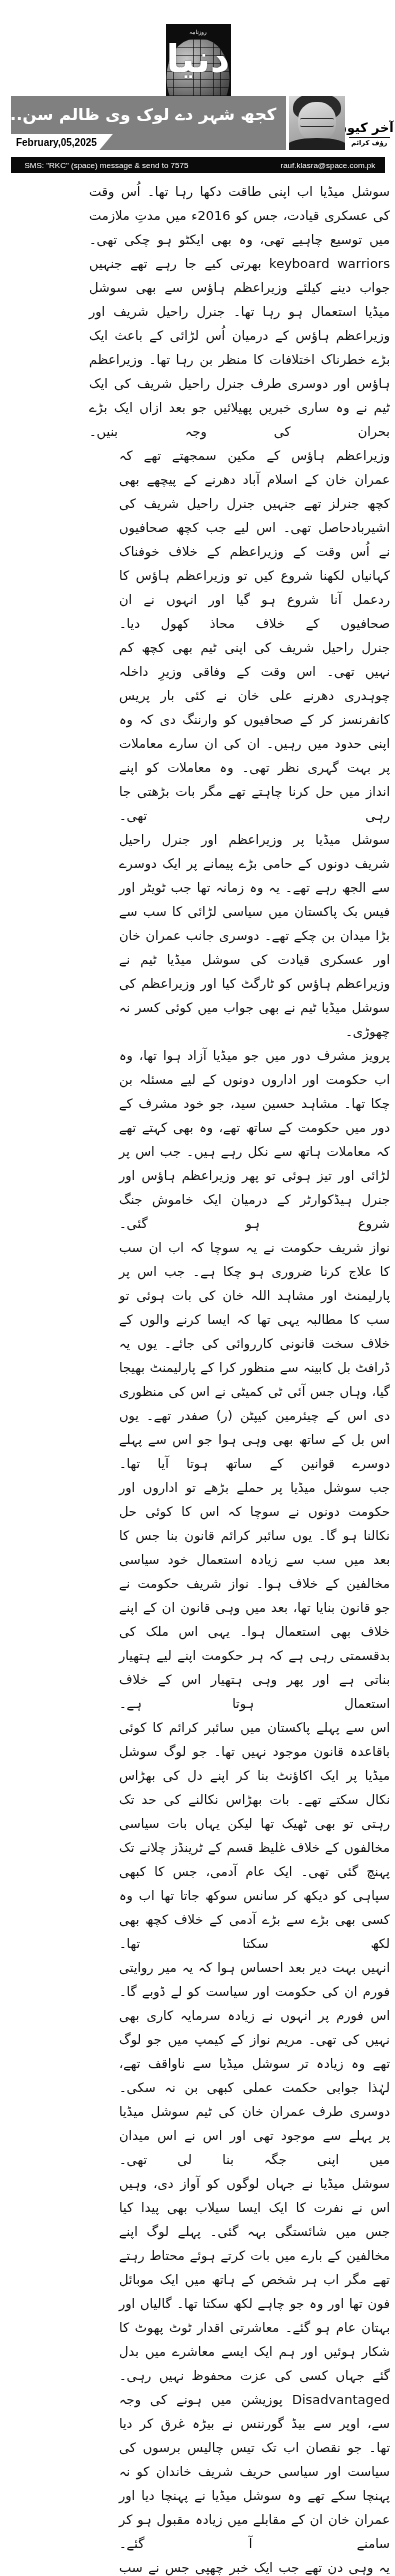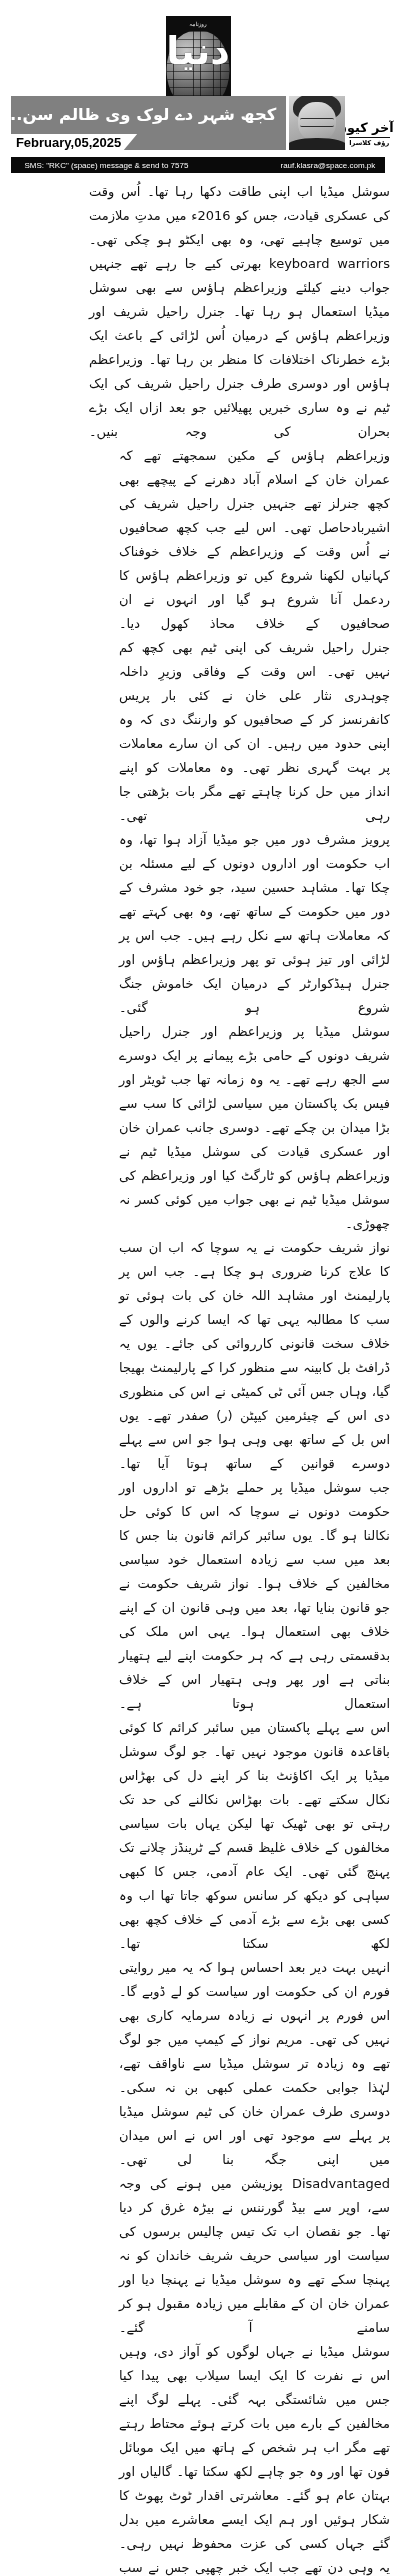--- a/index.html
+++ b/index.html
@@ -21,21 +21,21 @@
     width: 396px;
     height: 96px;
     position: relative;
     display: flex;
     align-items: flex-start;
     justify-content: center;
   }
   .logo-box {
     width: 65px;
     height: 108px;
-    margin-top: 16px;
+    margin-top: 24px;
     position: relative;
     background: #0d0d0d;
     overflow: hidden;
   }
   .logo-globe {
     position: absolute;
     left: 50%;
     top: 50%;
     transform: translate(-50%, -50%);
     width: 63px;
@@ -115,21 +115,21 @@
     height: 16px;
     background: #ffffff;
     padding: 0 16px 0 4.9px;
     display: flex;
     align-items: center;
     clip-path: polygon(0 0, 100% 0, calc(100% - 13.4px) 100%, 0 100%);
   }
   .date-text {
     color: #000000;
     font-family: "Liberation Sans", sans-serif;
-    font-size: 13px;
+    font-size: 10px;
     font-weight: 700;
     direction: ltr;
     white-space: nowrap;
   }
 
   
   .author-block {
     position: absolute;
     right: 0;
     top: 0;
@@ -298,43 +298,43 @@
 
   <div class="date-notch">
     <span class="date-text">February,05,2025</span>
   </div>
 
   <div class="author-block">
     <div class="author-left-edge"></div>
     <div class="author-text">
       <div class="column-name">آخر کیوں؟</div>
       <div class="author-divider"></div>
-      <div class="author-name">رؤف کلاسرا</div>
+      <div class="author-name">رؤف کرائم</div>
     </div>
     <div class="author-photo">
       <div class="photo-hair"></div>
       <div class="photo-face"></div>
       <div class="photo-glasses"></div>
       <div class="photo-shoulders"></div>
     </div>
   </div>
 </div>
 
 <div class="contact-bar">
   <span>SMS: "RKC" (space) message &amp; send to 7575</span>
   <span>rauf.klasra@space.com.pk</span>
 </div>
 
 <div class="article">
     <p>سوشل میڈیا اب اپنی طاقت دکھا رہا تھا۔ اُس وقت کی عسکری قیادت، جس کو 2016ء میں مدتِ ملازمت میں توسیع چاہیے تھی، وہ بھی ایکٹو ہو چکی تھی۔ keyboard warriors بھرتی کیے جا رہے تھے جنہیں جواب دینے کیلئے وزیراعظم ہاؤس سے بھی سوشل میڈیا استعمال ہو رہا تھا۔ جنرل راحیل شریف اور وزیراعظم ہاؤس کے درمیان اُس لڑائی کے باعث ایک بڑے خطرناک اختلافات کا منظر بن رہا تھا۔ وزیراعظم ہاؤس اور دوسری طرف جنرل راحیل شریف کی ایک ٹیم نے وہ ساری خبریں پھیلائیں جو بعد ازاں ایک بڑے بحران کی وجہ بنیں۔</p>
     <p>وزیراعظم ہاؤس کے مکین سمجھتے تھے کہ عمران خان کے اسلام آباد دھرنے کے پیچھے بھی کچھ جنرلز تھے جنہیں جنرل راحیل شریف کی اشیربادحاصل تھی۔ اس لیے جب کچھ صحافیوں نے اُس وقت کے وزیراعظم کے خلاف خوفناک کہانیاں لکھنا شروع کیں تو وزیراعظم ہاؤس کا ردعمل آنا شروع ہو گیا اور انہوں نے ان صحافیوں کے خلاف محاذ کھول دیا۔</p>
-    <p>جنرل راحیل شریف کی اپنی ٹیم بھی کچھ کم نہیں تھی۔ اس وقت کے وفاقی وزیرِ داخلہ چوہدری نثار علی خان نے کئی بار پریس کانفرنسز کر کے صحافیوں کو وارننگ دی کہ وہ اپنی حدود میں رہیں۔ ان کی ان سارے معاملات پر بہت گہری نظر تھی۔ وہ معاملات کو اپنے انداز میں حل کرنا چاہتے تھے مگر بات بڑھتی جا رہی تھی۔</p>
+    <p>جنرل راحیل شریف کی اپنی ٹیم بھی کچھ کم نہیں تھی۔ اس وقت کے وفاقی وزیرِ داخلہ چوہدری دھرنے علی خان نے کئی بار پریس کانفرنسز کر کے صحافیوں کو وارننگ دی کہ وہ اپنی حدود میں رہیں۔ ان کی ان سارے معاملات پر بہت گہری نظر تھی۔ وہ معاملات کو اپنے انداز میں حل کرنا چاہتے تھے مگر بات بڑھتی جا رہی تھی۔</p>
+    <p>سوشل میڈیا پر وزیراعظم اور جنرل راحیل شریف دونوں کے حامی بڑے پیمانے پر ایک دوسرے سے الجھ رہے تھے۔ یہ وہ زمانہ تھا جب ٹویٹر اور فیس بک پاکستان میں سیاسی لڑائی کا سب سے بڑا میدان بن چکے تھے۔ دوسری جانب عمران خان اور عسکری قیادت کی سوشل میڈیا ٹیم نے وزیراعظم ہاؤس کو ٹارگٹ کیا اور وزیراعظم کی سوشل میڈیا ٹیم نے بھی جواب میں کوئی کسر نہ چھوڑی۔</p>
     <p>پرویز مشرف دور میں جو میڈیا آزاد ہوا تھا، وہ اب حکومت اور اداروں دونوں کے لیے مسئلہ بن چکا تھا۔ مشاہد حسین سید، جو خود مشرف کے دور میں حکومت کے ساتھ تھے، وہ بھی کہتے تھے کہ معاملات ہاتھ سے نکل رہے ہیں۔ جب اس پر لڑائی اور تیز ہوئی تو پھر وزیراعظم ہاؤس اور جنرل ہیڈکوارٹر کے درمیان ایک خاموش جنگ شروع ہو گئی۔</p>
-    <p>سوشل میڈیا پر وزیراعظم اور جنرل راحیل شریف دونوں کے حامی بڑے پیمانے پر ایک دوسرے سے الجھ رہے تھے۔ یہ وہ زمانہ تھا جب ٹویٹر اور فیس بک پاکستان میں سیاسی لڑائی کا سب سے بڑا میدان بن چکے تھے۔ دوسری جانب عمران خان اور عسکری قیادت کی سوشل میڈیا ٹیم نے وزیراعظم ہاؤس کو ٹارگٹ کیا اور وزیراعظم کی سوشل میڈیا ٹیم نے بھی جواب میں کوئی کسر نہ چھوڑی۔</p>
     <p>نواز شریف حکومت نے یہ سوچا کہ اب ان سب کا علاج کرنا ضروری ہو چکا ہے۔ جب اس پر پارلیمنٹ اور مشاہد اللہ خان کی بات ہوئی تو سب کا مطالبہ یہی تھا کہ ایسا کرنے والوں کے خلاف سخت قانونی کارروائی کی جائے۔ یوں یہ ڈرافٹ بل کابینہ سے منظور کرا کے پارلیمنٹ بھیجا گیا، وہاں جس آئی ٹی کمیٹی نے اس کی منظوری دی اس کے چیئرمین کیپٹن (ر) صفدر تھے۔ یوں اس بل کے ساتھ بھی وہی ہوا جو اس سے پہلے دوسرے قوانین کے ساتھ ہوتا آیا تھا۔</p>
     <p>جب سوشل میڈیا پر حملے بڑھے تو اداروں اور حکومت دونوں نے سوچا کہ اس کا کوئی حل نکالنا ہو گا۔ یوں سائبر کرائم قانون بنا جس کا بعد میں سب سے زیادہ استعمال خود سیاسی مخالفین کے خلاف ہوا۔ نواز شریف حکومت نے جو قانون بنایا تھا، بعد میں وہی قانون ان کے اپنے خلاف بھی استعمال ہوا۔ یہی اس ملک کی بدقسمتی رہی ہے کہ ہر حکومت اپنے لیے ہتھیار بناتی ہے اور پھر وہی ہتھیار اس کے خلاف استعمال ہوتا ہے۔</p>
     <p>اس سے پہلے پاکستان میں سائبر کرائم کا کوئی باقاعدہ قانون موجود نہیں تھا۔ جو لوگ سوشل میڈیا پر ایک اکاؤنٹ بنا کر اپنے دل کی بھڑاس نکال سکتے تھے۔ بات بھڑاس نکالنے کی حد تک رہتی تو بھی ٹھیک تھا لیکن یہاں بات سیاسی مخالفوں کے خلاف غلیظ قسم کے ٹرینڈز چلانے تک پہنچ گئی تھی۔ ایک عام آدمی، جس کا کبھی سپاہی کو دیکھ کر سانس سوکھ جاتا تھا اب وہ کسی بھی بڑے سے بڑے آدمی کے خلاف کچھ بھی لکھ سکتا تھا۔</p>
     <p>انہیں بہت دیر بعد احساس ہوا کہ یہ میر روایتی فورم ان کی حکومت اور سیاست کو لے ڈوبے گا۔ اس فورم پر انہوں نے زیادہ سرمایہ کاری بھی نہیں کی تھی۔ مریم نواز کے کیمپ میں جو لوگ تھے وہ زیادہ تر سوشل میڈیا سے ناواقف تھے، لہٰذا جوابی حکمت عملی کبھی بن نہ سکی۔ دوسری طرف عمران خان کی ٹیم سوشل میڈیا پر پہلے سے موجود تھی اور اس نے اس میدان میں اپنی جگہ بنا لی تھی۔</p>
+    <p>سوشل میڈیا نے جہاں لوگوں کو آواز دی، وہیں اس نے نفرت کا ایک ایسا سیلاب بھی پیدا کیا جس میں شائستگی بہہ گئی۔ پہلے لوگ اپنے مخالفین کے بارے میں بات کرتے ہوئے محتاط رہتے تھے مگر اب ہر شخص کے ہاتھ میں ایک موبائل فون تھا اور وہ جو چاہے لکھ سکتا تھا۔ گالیاں اور بہتان عام ہو گئے۔ معاشرتی اقدار ٹوٹ پھوٹ کا شکار ہوئیں اور ہم ایک ایسے معاشرے میں بدل گئے جہاں کسی کی عزت محفوظ نہیں رہی۔</p>
     <p>Disadvantaged پوزیشن میں ہونے کی وجہ سے، اوپر سے بیڈ گورننس نے بیڑہ غرق کر دیا تھا۔ جو نقصان اب تک تیس چالیس برسوں کی سیاست اور سیاسی حریف شریف خاندان کو نہ پہنچا سکے تھے وہ سوشل میڈیا نے پہنچا دیا اور عمران خان ان کے مقابلے میں زیادہ مقبول ہو کر سامنے آ گئے۔</p>
-    <p>سوشل میڈیا نے جہاں لوگوں کو آواز دی، وہیں اس نے نفرت کا ایک ایسا سیلاب بھی پیدا کیا جس میں شائستگی بہہ گئی۔ پہلے لوگ اپنے مخالفین کے بارے میں بات کرتے ہوئے محتاط رہتے تھے مگر اب ہر شخص کے ہاتھ میں ایک موبائل فون تھا اور وہ جو چاہے لکھ سکتا تھا۔ گالیاں اور بہتان عام ہو گئے۔ معاشرتی اقدار ٹوٹ پھوٹ کا شکار ہوئیں اور ہم ایک ایسے معاشرے میں بدل گئے جہاں کسی کی عزت محفوظ نہیں رہی۔</p>
     <p class="tail">یہ وہی دن تھے جب ایک خبر چھپی جس نے سب کچھ بدل دیا۔ اُس خبر کے بعد وزیراعظم ہاؤس اور عسکری قیادت کے درمیان جو تھوڑا بہت اعتماد باقی تھا وہ بھی ختم ہو گیا۔ سوشل میڈیا پر اس خبر کے بعد طوفان کھڑا ہو گیا اور دونوں طرف کے حامی ایک دوسرے پر سوشل میڈیا پر ٹارگٹ کر رہے تھے۔ ڈی جی ایف آئی اے نے وہ نام پڑھے اور حیران ہوئے اور وزیراعظم سے مل کر معاملہ ڈسکس کرنے کا فیصلہ کیا مگر بات بہت بڑھ چکی تھی۔(جاری)</p>
   </div>
 
 
 </body></html>

